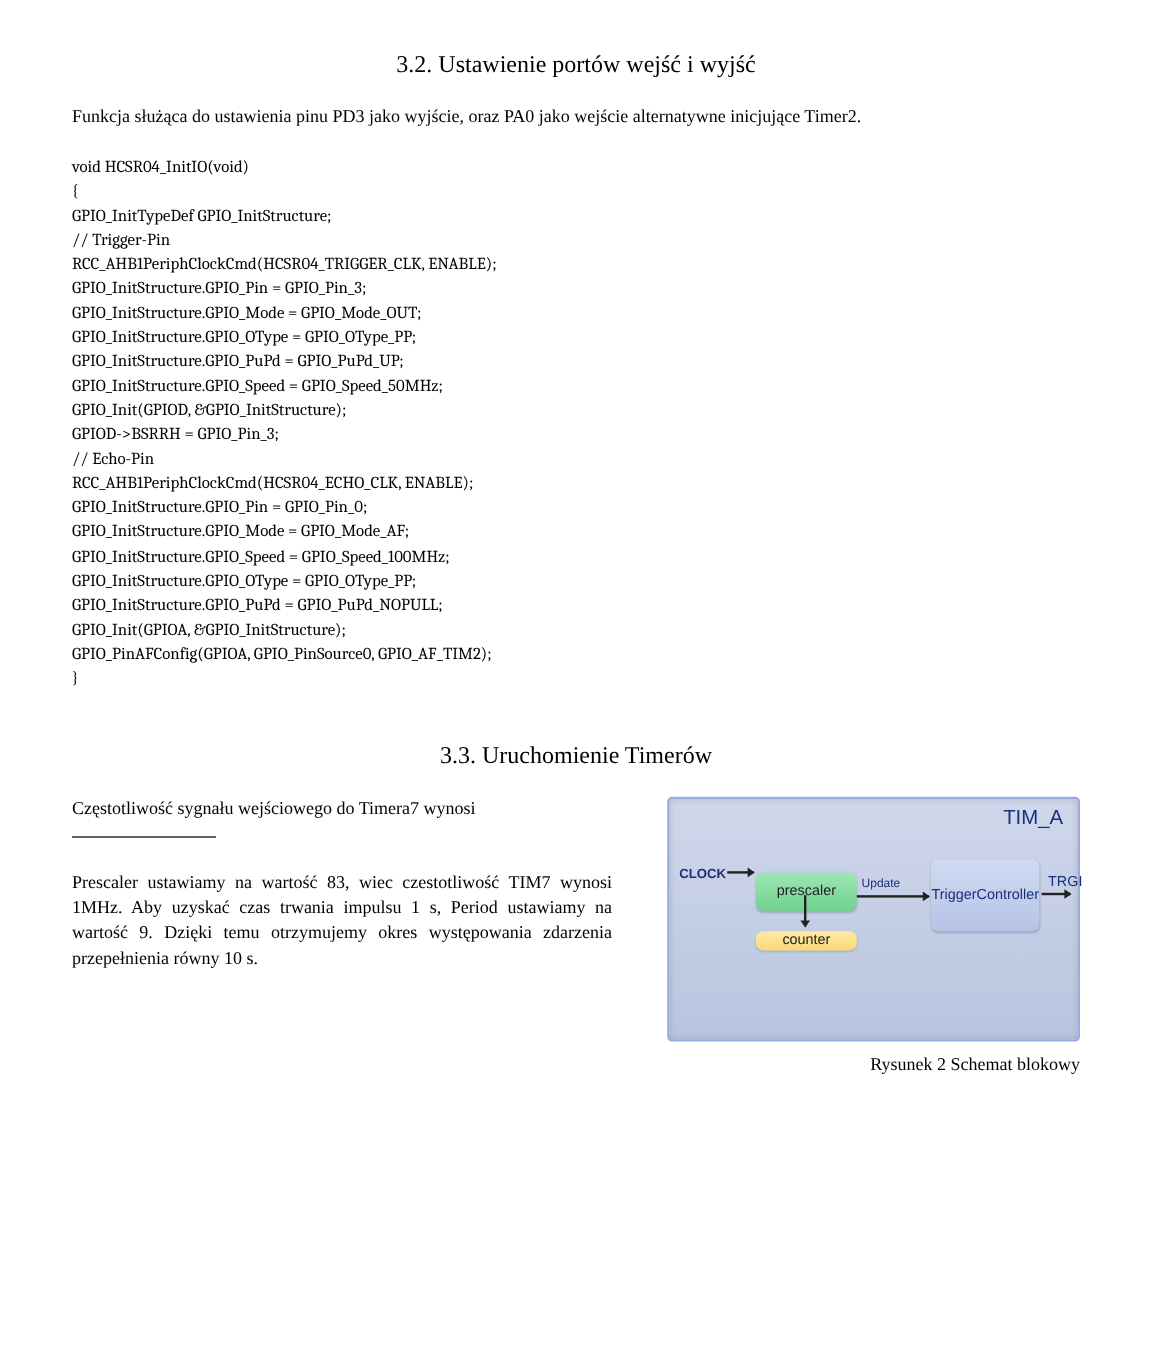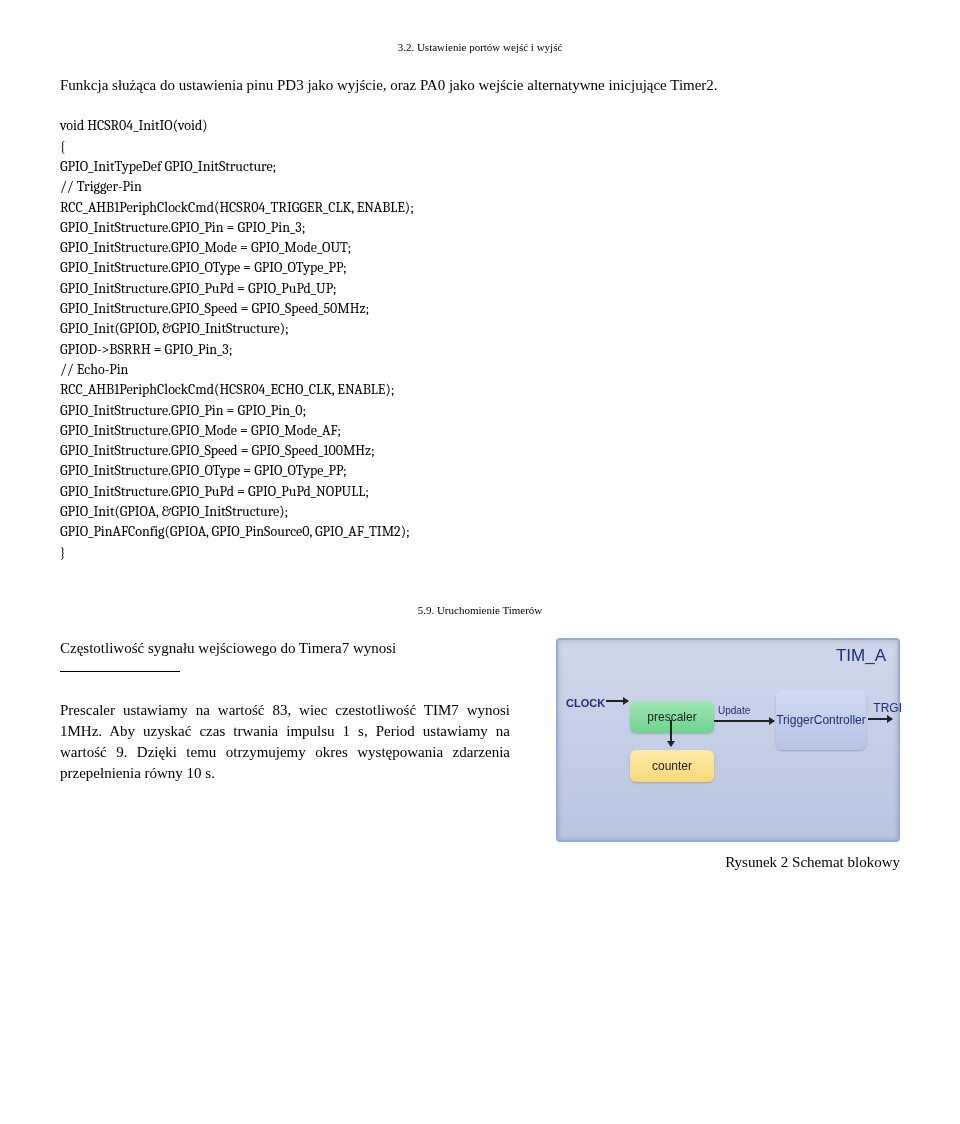--- a/index.html
+++ b/index.html
@@ -7,21 +7,21 @@
     padding: 40px 60px;
     font-family: 'Times New Roman', Times, serif;
     font-size: 15px;
     color: #000;
     background: #fff;
     line-height: 1.4;
     width: 840px;
   }
   .section-title {
     text-align: center;
-    font-size: 11px;
+    font-size: 20px;
     margin-bottom: 20px;
   }
   .para {
     text-align: justify;
     margin-bottom: 20px;
   }
   .code {
     font-family: 'Cambria', Georgia, serif;
     font-size: 14px;
     line-height: 1.45;
@@ -108,21 +108,21 @@
     left: 72px;
     width: 84px;
     height: 32px;
     background: linear-gradient(180deg, #9fe6b4, #6ed28e);
     color: #222;
   }
   .box-counter {
     top: 110px;
     left: 72px;
     width: 84px;
-    height: 32px;
+    height: 16px;
     background: linear-gradient(180deg, #ffe9a8, #f8d978);
     color: #222;
   }
   .box-trigger {
     top: 50px;
     right: 32px;
     width: 90px;
     height: 60px;
     background: linear-gradient(180deg, #d0daf2, #b6c3e6);
     color: #1b2f7a;
@@ -225,21 +225,21 @@
 RCC_AHB1PeriphClockCmd(HCSR04_ECHO_CLK, ENABLE);
 GPIO_InitStructure.GPIO_Pin = GPIO_Pin_0;
 GPIO_InitStructure.GPIO_Mode = GPIO_Mode_AF;
 GPIO_InitStructure.GPIO_Speed = GPIO_Speed_100MHz;
 GPIO_InitStructure.GPIO_OType = GPIO_OType_PP;
 GPIO_InitStructure.GPIO_PuPd = GPIO_PuPd_NOPULL;
 GPIO_Init(GPIOA, &amp;GPIO_InitStructure);
 GPIO_PinAFConfig(GPIOA, GPIO_PinSource0, GPIO_AF_TIM2);
 }</div>
 
-<div class="section-title">5.9. Uruchomienie Timerów</div>
+<div class="section-title">3.3. Uruchomienie Timerów</div>
 
 <div class="cols">
   <div class="left-col">
     <div class="para" style="margin-bottom:6px;">Częstotliwość sygnału wejściowego do Timera7 wynosi</div>
     <hr class="hr-short">
     <div class="para">Prescaler ustawiamy na wartość 83, wiec czestotliwość TIM7 wynosi 1MHz. Aby uzyskać czas trwania impulsu 1 s, Period ustawiamy na wartość 9. Dzięki temu otrzymujemy okres występowania zdarzenia przepełnienia równy 10 s.</div>
   </div>
   <div class="right-col">
     <div class="diagram">
       <div class="d-title">TIM_A</div>

